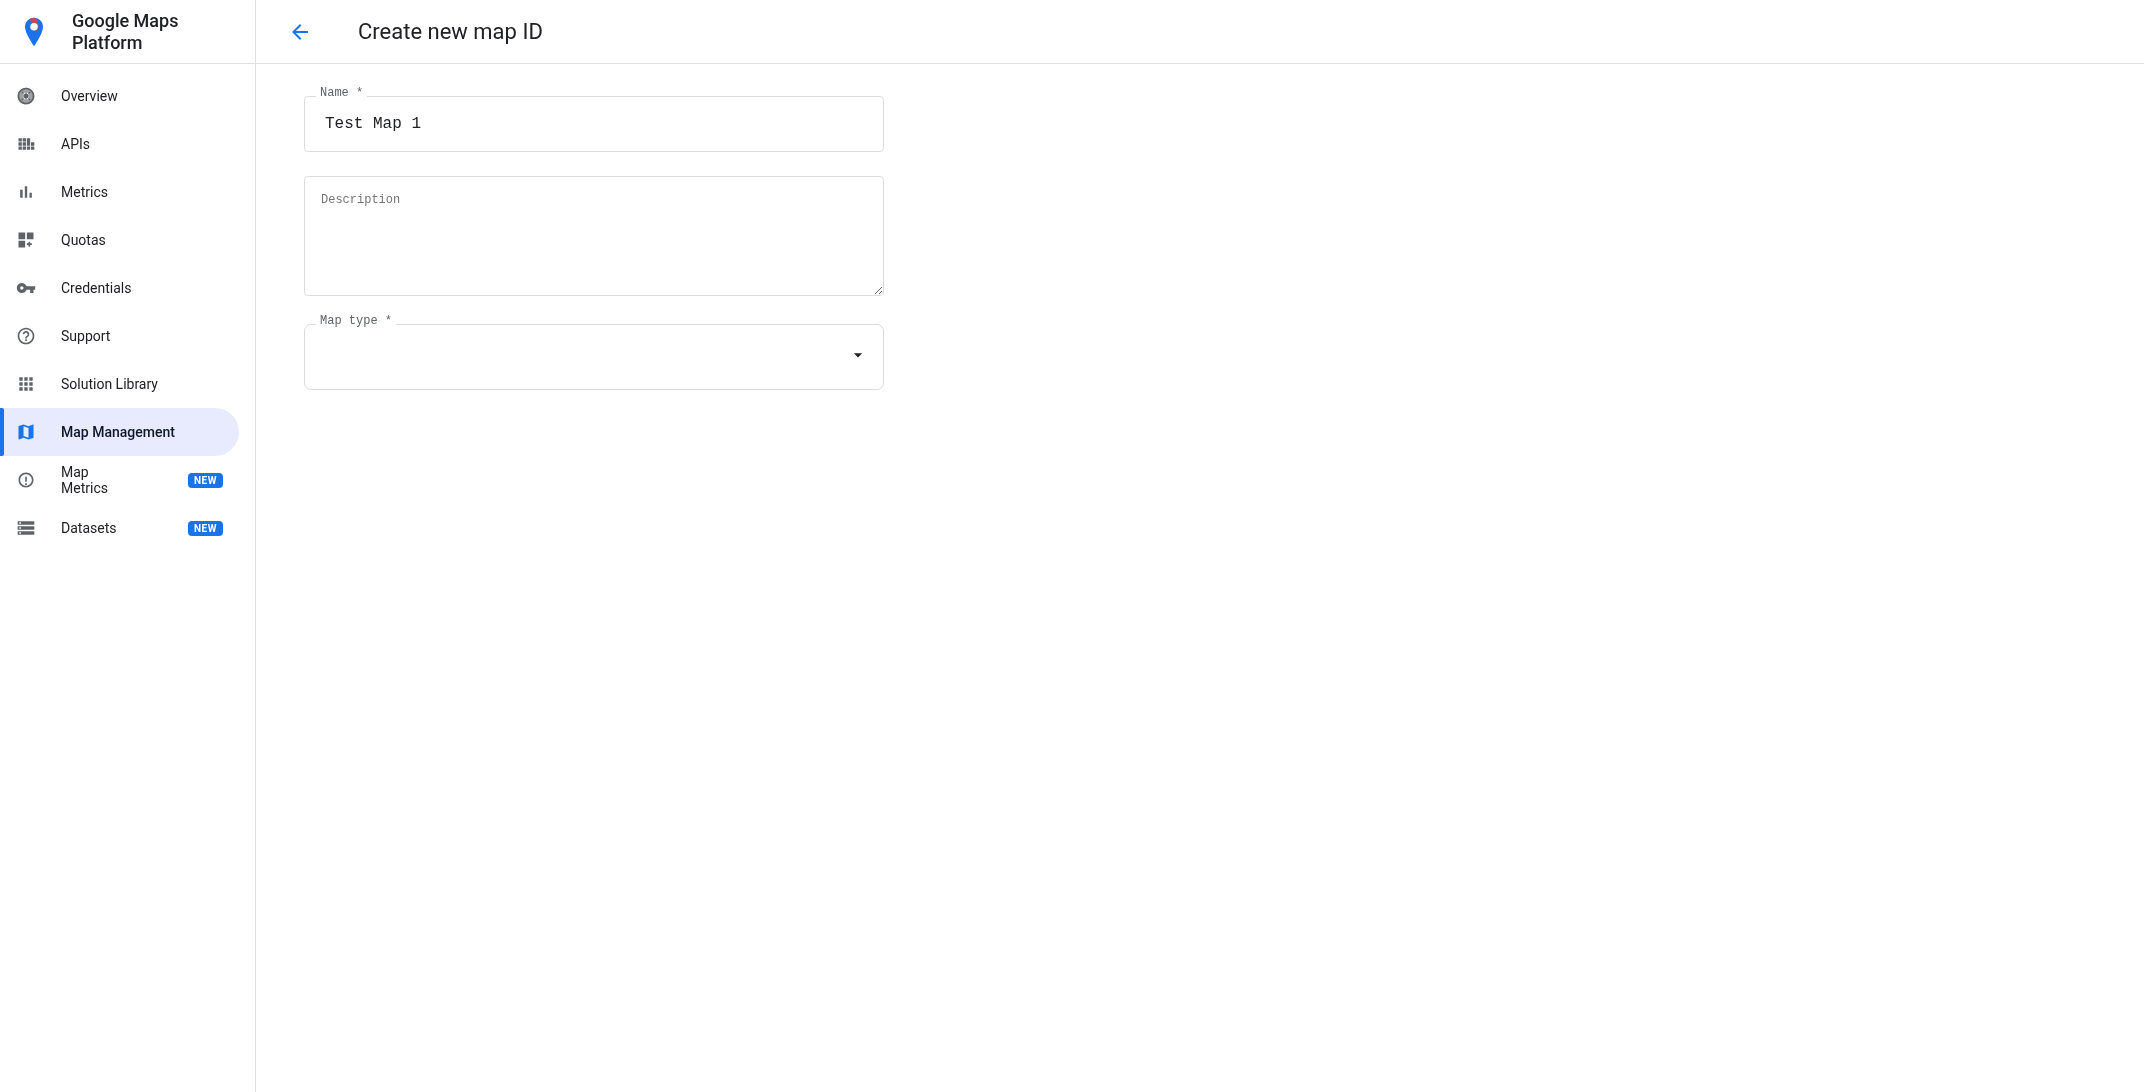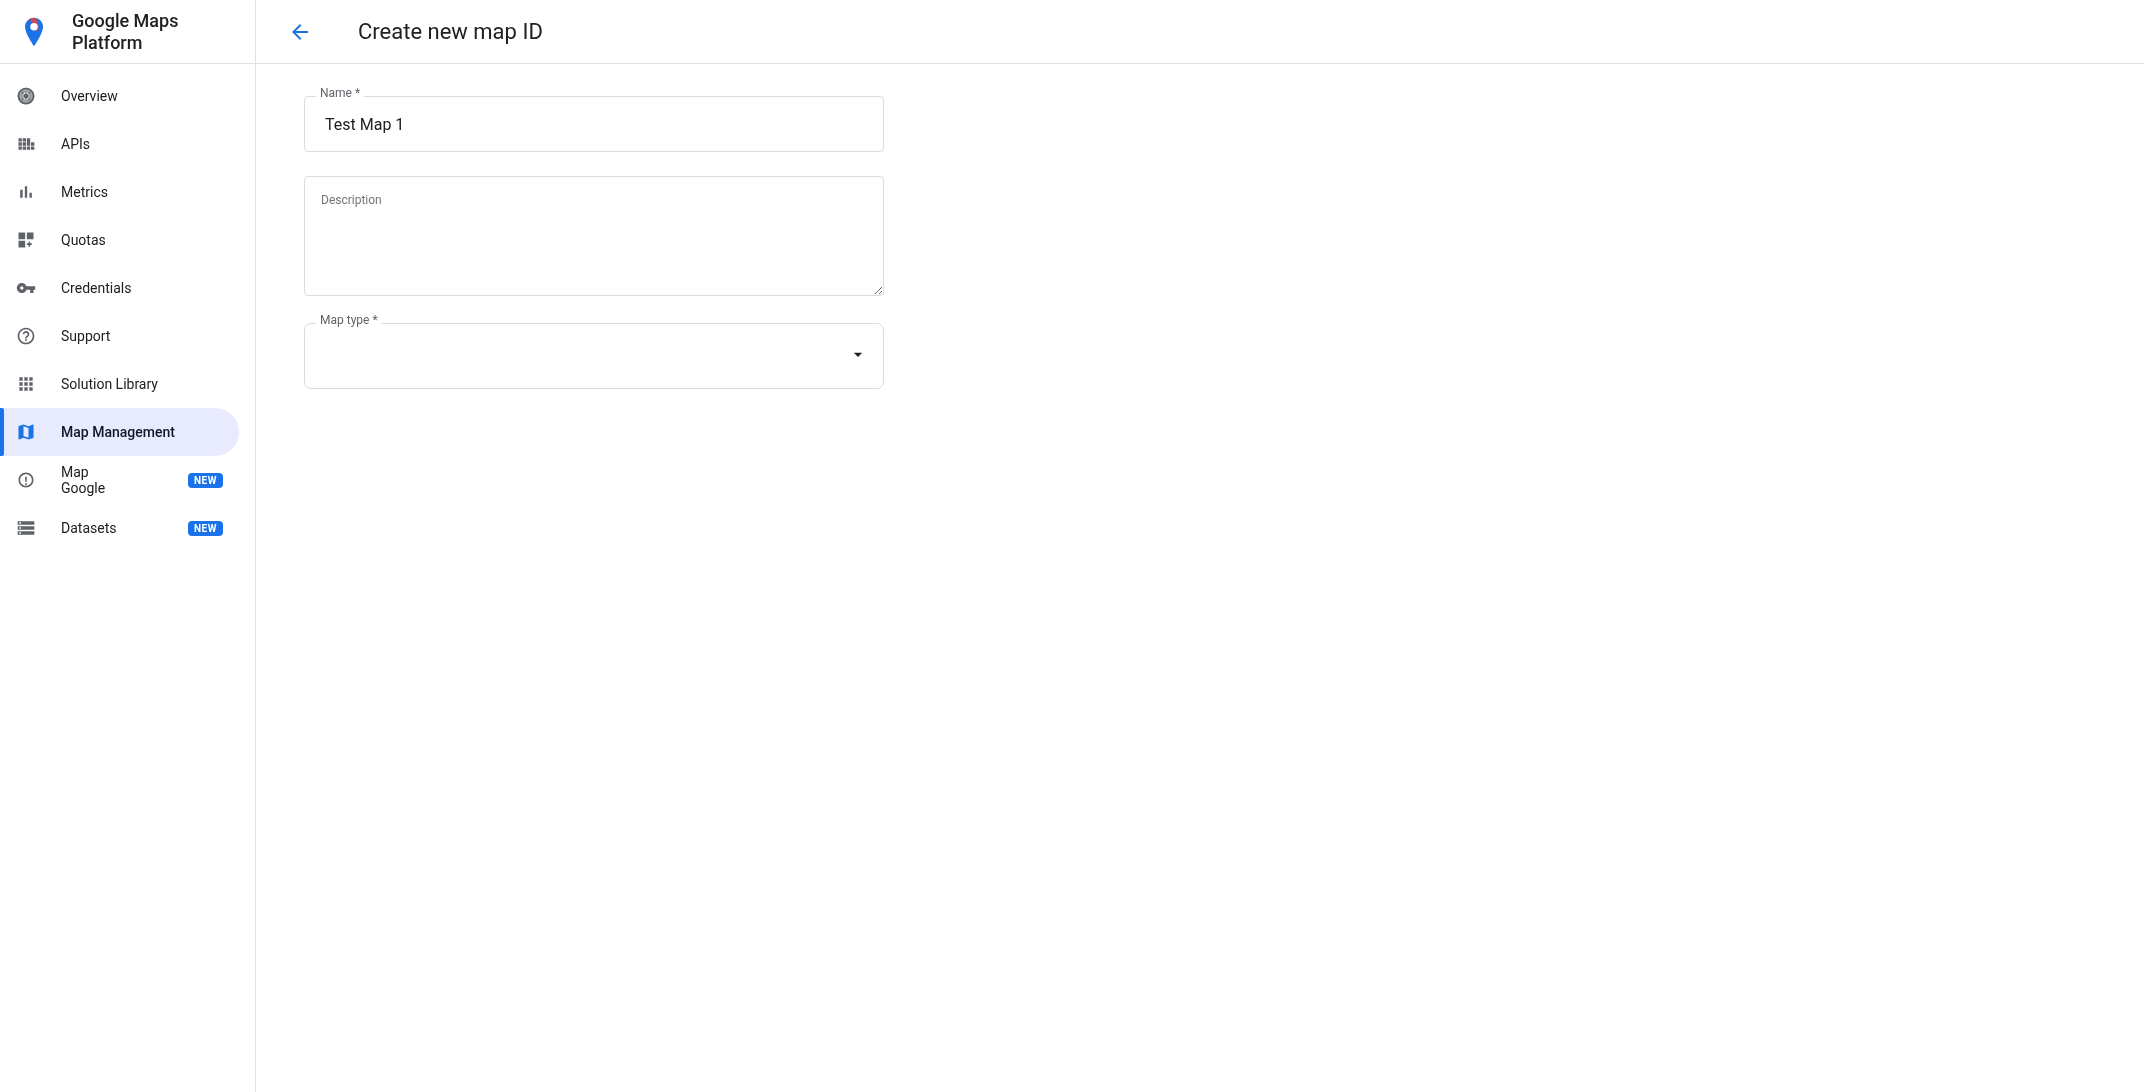--- a/index.html
+++ b/index.html
@@ -152,20 +152,21 @@
       font-size: 22px;
       font-weight: 400;
       color: #202124;
       margin-left: 22px;
     }
 
     .main-content {
       flex: 1;
       padding: 32px 48px;
       overflow-y: auto;
+      font-family: Liberation Mono, monospace;
     }
 
     .form-section {
       max-width: 580px;
     }
 
     .form-field {
       margin-bottom: 24px;
       position: relative;
     }
@@ -330,21 +331,21 @@
       </span>
       <span class="nav-label">Map Management</span>
     </div>
 
     <div class="nav-item">
       <span class="nav-icon">
         <svg width="20" height="20" viewBox="0 0 24 24" fill="#5f6368">
           <path d="M12 3c-4.97 0-9 4.03-9 9s4.03 9 9 9 9-4.03 9-9-4.03-9-9-9zm0 16c-3.86 0-7-3.14-7-7s3.14-7 7-7 7 3.14 7 7-3.14 7-7 7zm-1-11h2v6h-2zm0 8h2v2h-2z"></path>
         </svg>
       </span>
-      <span class="nav-label">Map Google</span>
+      <span class="nav-label">Map Metrics</span>
       <span class="badge-new">NEW</span>
     </div>
 
     <div class="nav-item">
       <span class="nav-icon">
         <svg width="20" height="20" viewBox="0 0 24 24" fill="#5f6368">
           <path d="M2 20h20v-4H2v4zm2-3h2v2H4v-2zM2 4v4h20V4H2zm4 3H4V5h2v2zm-4 7h20v-4H2v4zm2-3h2v2H4v-2z"></path>
         </svg>
       </span>
       <span class="nav-label">Datasets</span>

